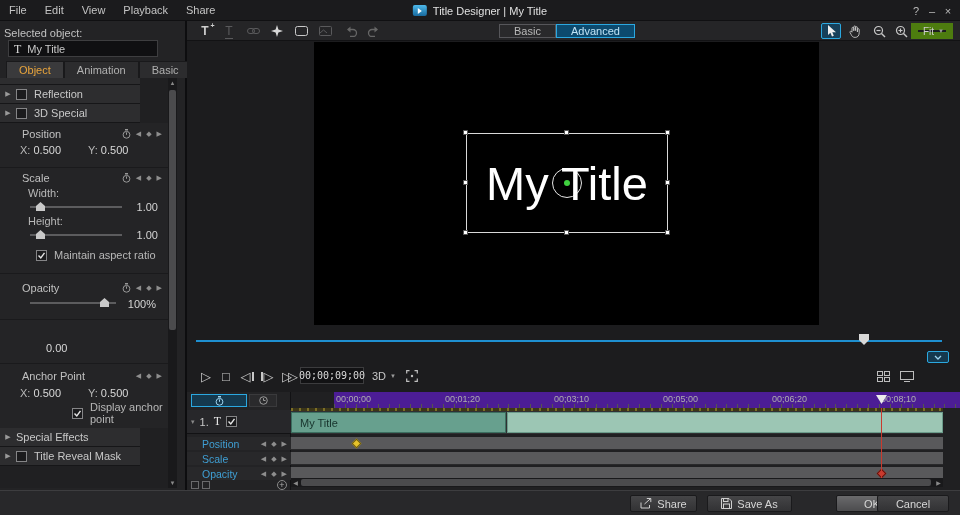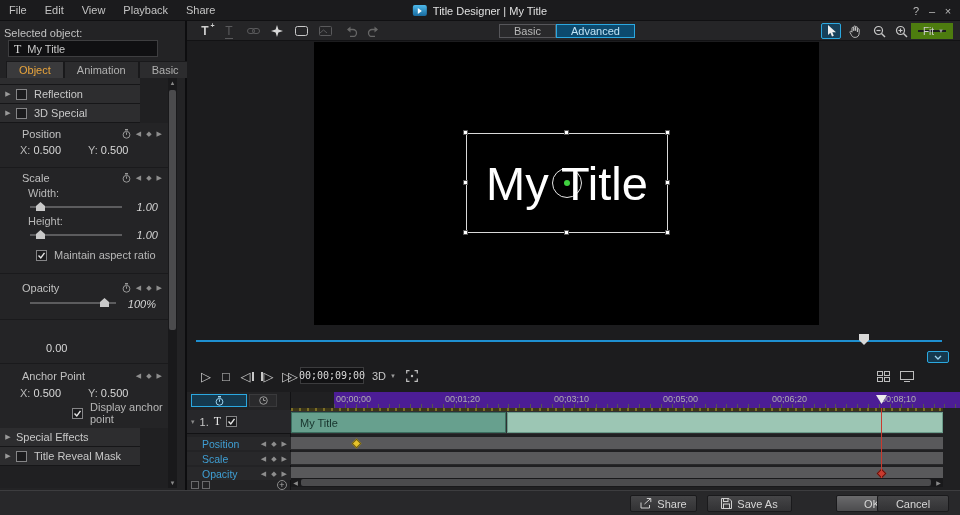--- a/index.html
+++ b/index.html
@@ -33,21 +33,21 @@
   .grp-body { position:relative; width:168px; background:#242426; }
   .grp-hdr { position:absolute; left:0; width:168px; height:13px; display:flex; align-items:center; }
   .grp-label { margin-left:22px; color:#c0c0c0; }
   .grp-ctrl { position:absolute; right:6px; top:0; height:13px; display:flex; align-items:center; gap:5px; }
   .kf { color:#8e8e8e; font-size:7px; line-height:1; }
   .xy { position:absolute; height:12px; display:flex; align-items:center; color:#b8b8b8; }
   .xy b { font-weight:normal; color:#d8d8d8; }
   .slider { position:absolute; left:30px; width:92px; height:10px; }
   .slider .track { position:absolute; left:0; right:0; top:5px; height:2px; background:#5c5c5e; }
   .slider .thumb { position:absolute; top:1px; width:9px; height:9px; background:#c9c9c9; clip-path:polygon(50% 0,100% 45%,100% 100%,0 100%,0 45%); }
-  .val { position:absolute; width:36px; text-align:right; color:#d4d4d4;font-style:italic; }
+  .val { position:absolute; width:36px; text-align:right; color:#d4d4d4; }
   .divline { position:absolute; left:0; width:168px; border-top:1px solid #1a1a1c; }
   .sb-scroll { position:absolute; left:168px; top:57px; width:9px; height:410px; background:#19191b; }
   .sb-scroll .arr { position:absolute; left:0; width:9px; text-align:center; color:#8a8a8a; font-size:6px; }
   .sb-thumb { position:absolute; left:1px; width:7px; background:#4b4b4d; border-radius:2px; }
 
   
   .preview { position:absolute; left:187px; top:21px; width:773px; height:371px; background:#1c1c1e; }
   .ptoolbar { position:absolute; left:0; top:0; width:773px; height:20px; background:#252527; border-bottom:1px solid #121214; }
   .tool { position:absolute; top:2px; width:20px; height:16px; display:flex; align-items:center; justify-content:center; color:#cfcfcf; font-size:12px; }
   .tool.dis { color:#5a5a5c; }

